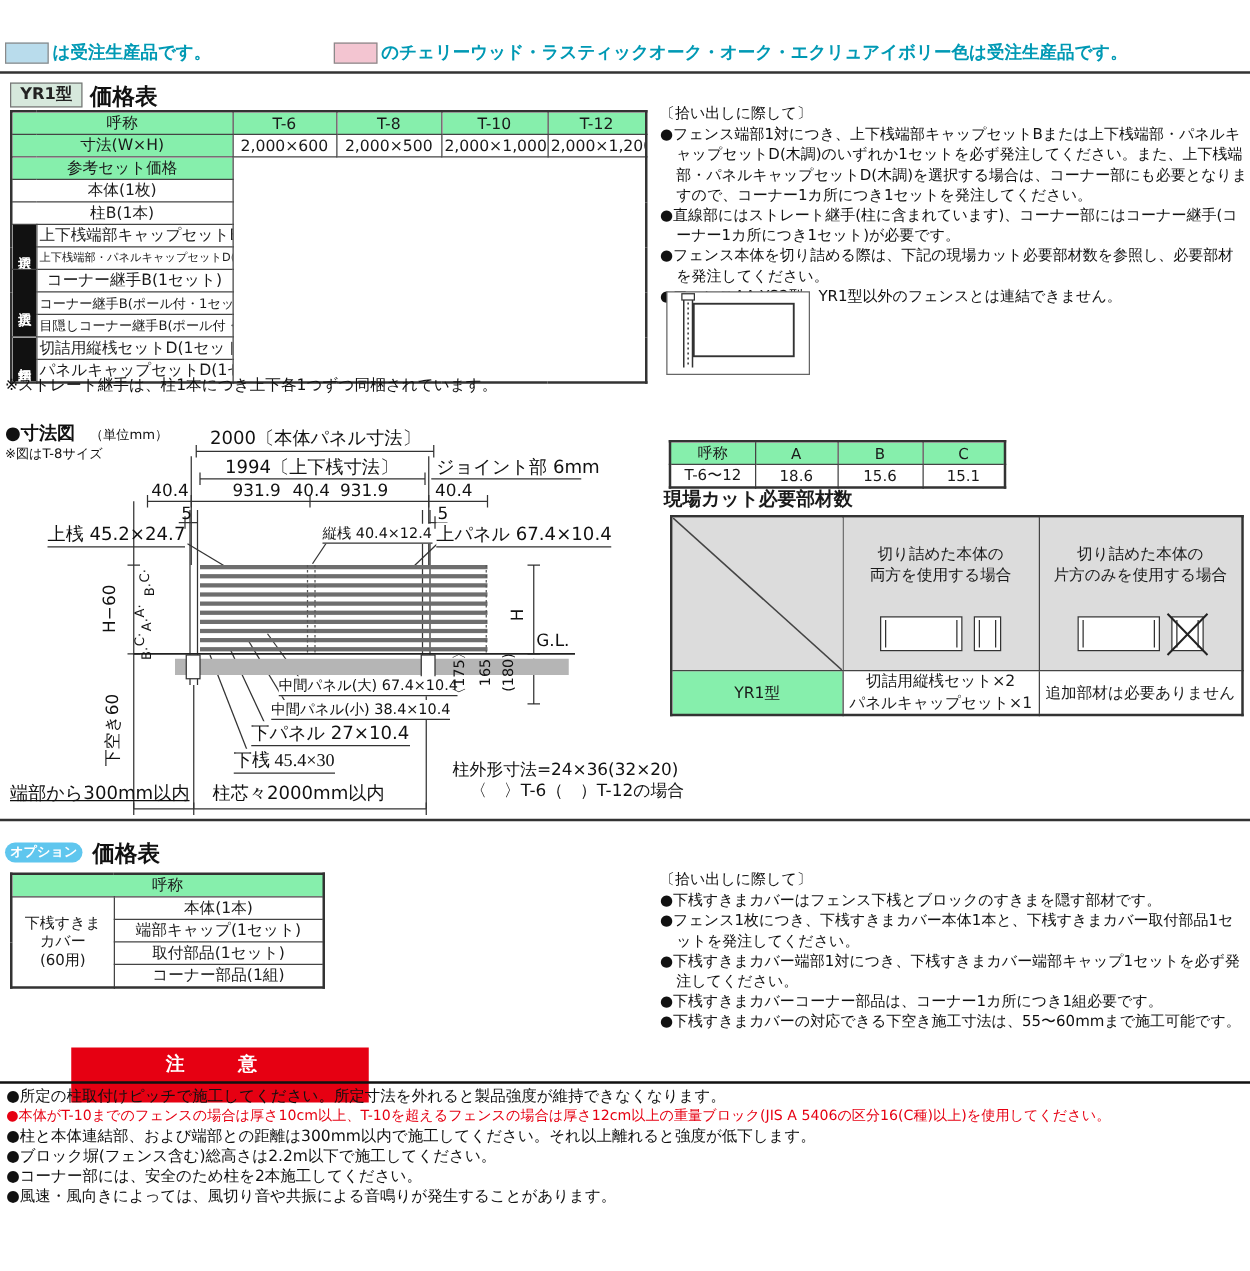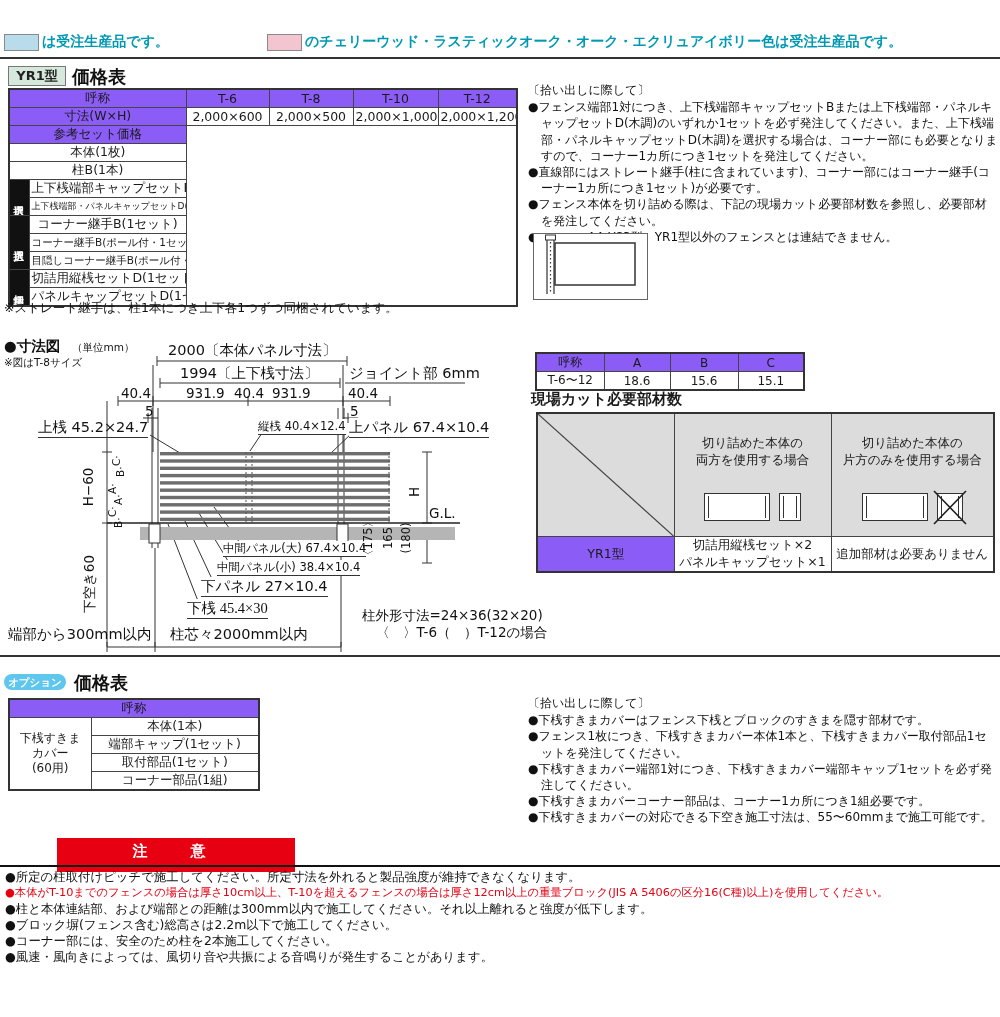--- a/index.html
+++ b/index.html
@@ -13,21 +13,21 @@
   .swatch.pink{background:#f3c5d1;margin-left:98px;}
   
   .model-badge{position:absolute;left:8px;top:66px;width:56px;height:18px;background:#d6e8dc;border:1px solid #777;
     font-size:13px;font-weight:bold;text-align:center;line-height:18px;color:#222;}
   .sec-title{position:absolute;font-size:18px;font-weight:bold;color:#111;text-align:right;}
   .opt-badge{position:absolute;left:4px;top:674px;width:62px;height:16px;border-radius:9px;background:#5fc6ee;
     color:#fff;font-size:10.5px;font-weight:bold;text-align:center;line-height:16px;}
   
   table{border-collapse:collapse;table-layout:fixed;}
   td{border:1px solid #444;padding:0 2px;text-align:center;vertical-align:middle;font-size:12.5px;overflow:hidden;white-space:nowrap;}
-  .gray{background:#8b5cf6;}
+  .gray{background:#86efac;}
   
   .price-table{position:absolute;left:8px;top:88px;width:508px;border:2px solid #333;}
   .price-table td{height:17px;}
   .grp{background:#111;color:#fff;font-size:10.5px;font-weight:bold;writing-mode:vertical-rl;text-orientation:upright;
        letter-spacing:1px;padding:0;}
   .sm1{font-size:9px;}
   .sm2{font-size:10.5px;}
   .empty-cell{background:#fff;}
   .footnote{position:absolute;left:4px;top:300px;font-size:12.5px;color:#111;}
   
@@ -47,21 +47,21 @@
   .cut-row td{height:34px;font-size:12.5px;}
   .panel-fig{display:flex;justify-content:center;align-items:center;gap:9px;margin-top:9px;}
   .panel-rect{background:#fff;border:1.5px solid #333;height:26px;position:relative;}
   .panel-rect .inner{position:absolute;top:2px;bottom:2px;left:3px;right:3px;border-left:1.5px solid #333;border-right:1.5px solid #333;}
   .xmark{position:absolute;left:-5px;top:-4px;}
   
   .opt-table{position:absolute;left:8px;top:698px;width:250px;border:2px solid #333;}
   .opt-table td{height:17px;}
   .cover-cell{white-space:pre-line;font-size:12px;line-height:15px;}
   
-  .caution-label{position:absolute;left:57px;top:838px;width:238px;height:34px;background:#e60012;color:#fff;
+  .caution-label{position:absolute;left:57px;top:838px;width:238px;height:44px;background:#e60012;color:#fff;
     font-size:15px;font-weight:bold;text-align:center;line-height:27px;letter-spacing:14px;}
   .caution-list{position:absolute;left:5px;top:869px;width:992px;font-size:12.4px;line-height:16px;color:#111;}
   .caution-list .red{color:#e60012;font-size:11.3px;}
   
   .drawing{position:absolute;left:0;top:335px;width:525px;height:330px;}
   .drawing svg{position:absolute;left:0;top:0;}
   .dl{position:absolute;white-space:nowrap;color:#111;}
   .f15{font-size:14.5px;} .f14{font-size:13.5px;} .f12{font-size:11.5px;} .f11{font-size:10.5px;}
   .ul{border-bottom:1px solid #333;}
   .wbg{background:#fff;}
@@ -229,21 +229,21 @@
     <div class="dl f11 rot" style="left:110px;top:156px;width:16px;">A·</div>
     <div class="dl f11 rot" style="left:104px;top:168px;width:16px;">C·</div>
     <div class="dl f11 rot" style="left:110px;top:179px;width:16px;">B·</div>
     <div class="dl f14 rot" style="left:58px;top:240px;width:64px;text-align:center;">下空き60</div>
     <div class="dl f14 rot" style="left:406px;top:146px;width:16px;">H</div>
     <div class="dl f14" style="left:429px;top:170px;">G.L.</div>
     <div class="dl f12 ul wbg" style="left:223px;top:206px;">中間パネル(大) 67.4×10.4</div>
     <div class="dl f12 ul wbg" style="left:217px;top:225px;">中間パネル(小) 38.4×10.4</div>
     <div class="dl f15 ul wbg" style="left:201px;top:242px;">下パネル 27×10.4</div>
     <div class="dl f15 ul wbg" style="left:187px;top:264px;font-family:Liberation Serif, serif;">下桟 45.4×30</div>
-    <div class="dl f15" style="left:8px;top:290px;">端部から300mm以内</div>
+    <div class="dl f15" style="left:8px;top:290px;text-decoration:underline;">端部から300mm以内</div>
     <div class="dl f15" style="left:170px;top:290px;">柱芯々2000mm以内</div>
     <div class="dl f12 rot" style="left:340px;top:196px;width:56px;text-align:center;">〈175〉</div>
     <div class="dl f12 rot" style="left:360px;top:196px;width:56px;text-align:center;">165</div>
     <div class="dl f12 rot" style="left:378px;top:196px;width:56px;text-align:center;">(180)</div>
     <div class="dl f14" style="left:362px;top:272px;">柱外形寸法=24×36(32×20)</div>
     <div class="dl f14" style="left:376px;top:289px;">〈　〉T-6（　）T-12の場合</div>
   </div>
 
   <table class="abc-table">
     <colgroup>

